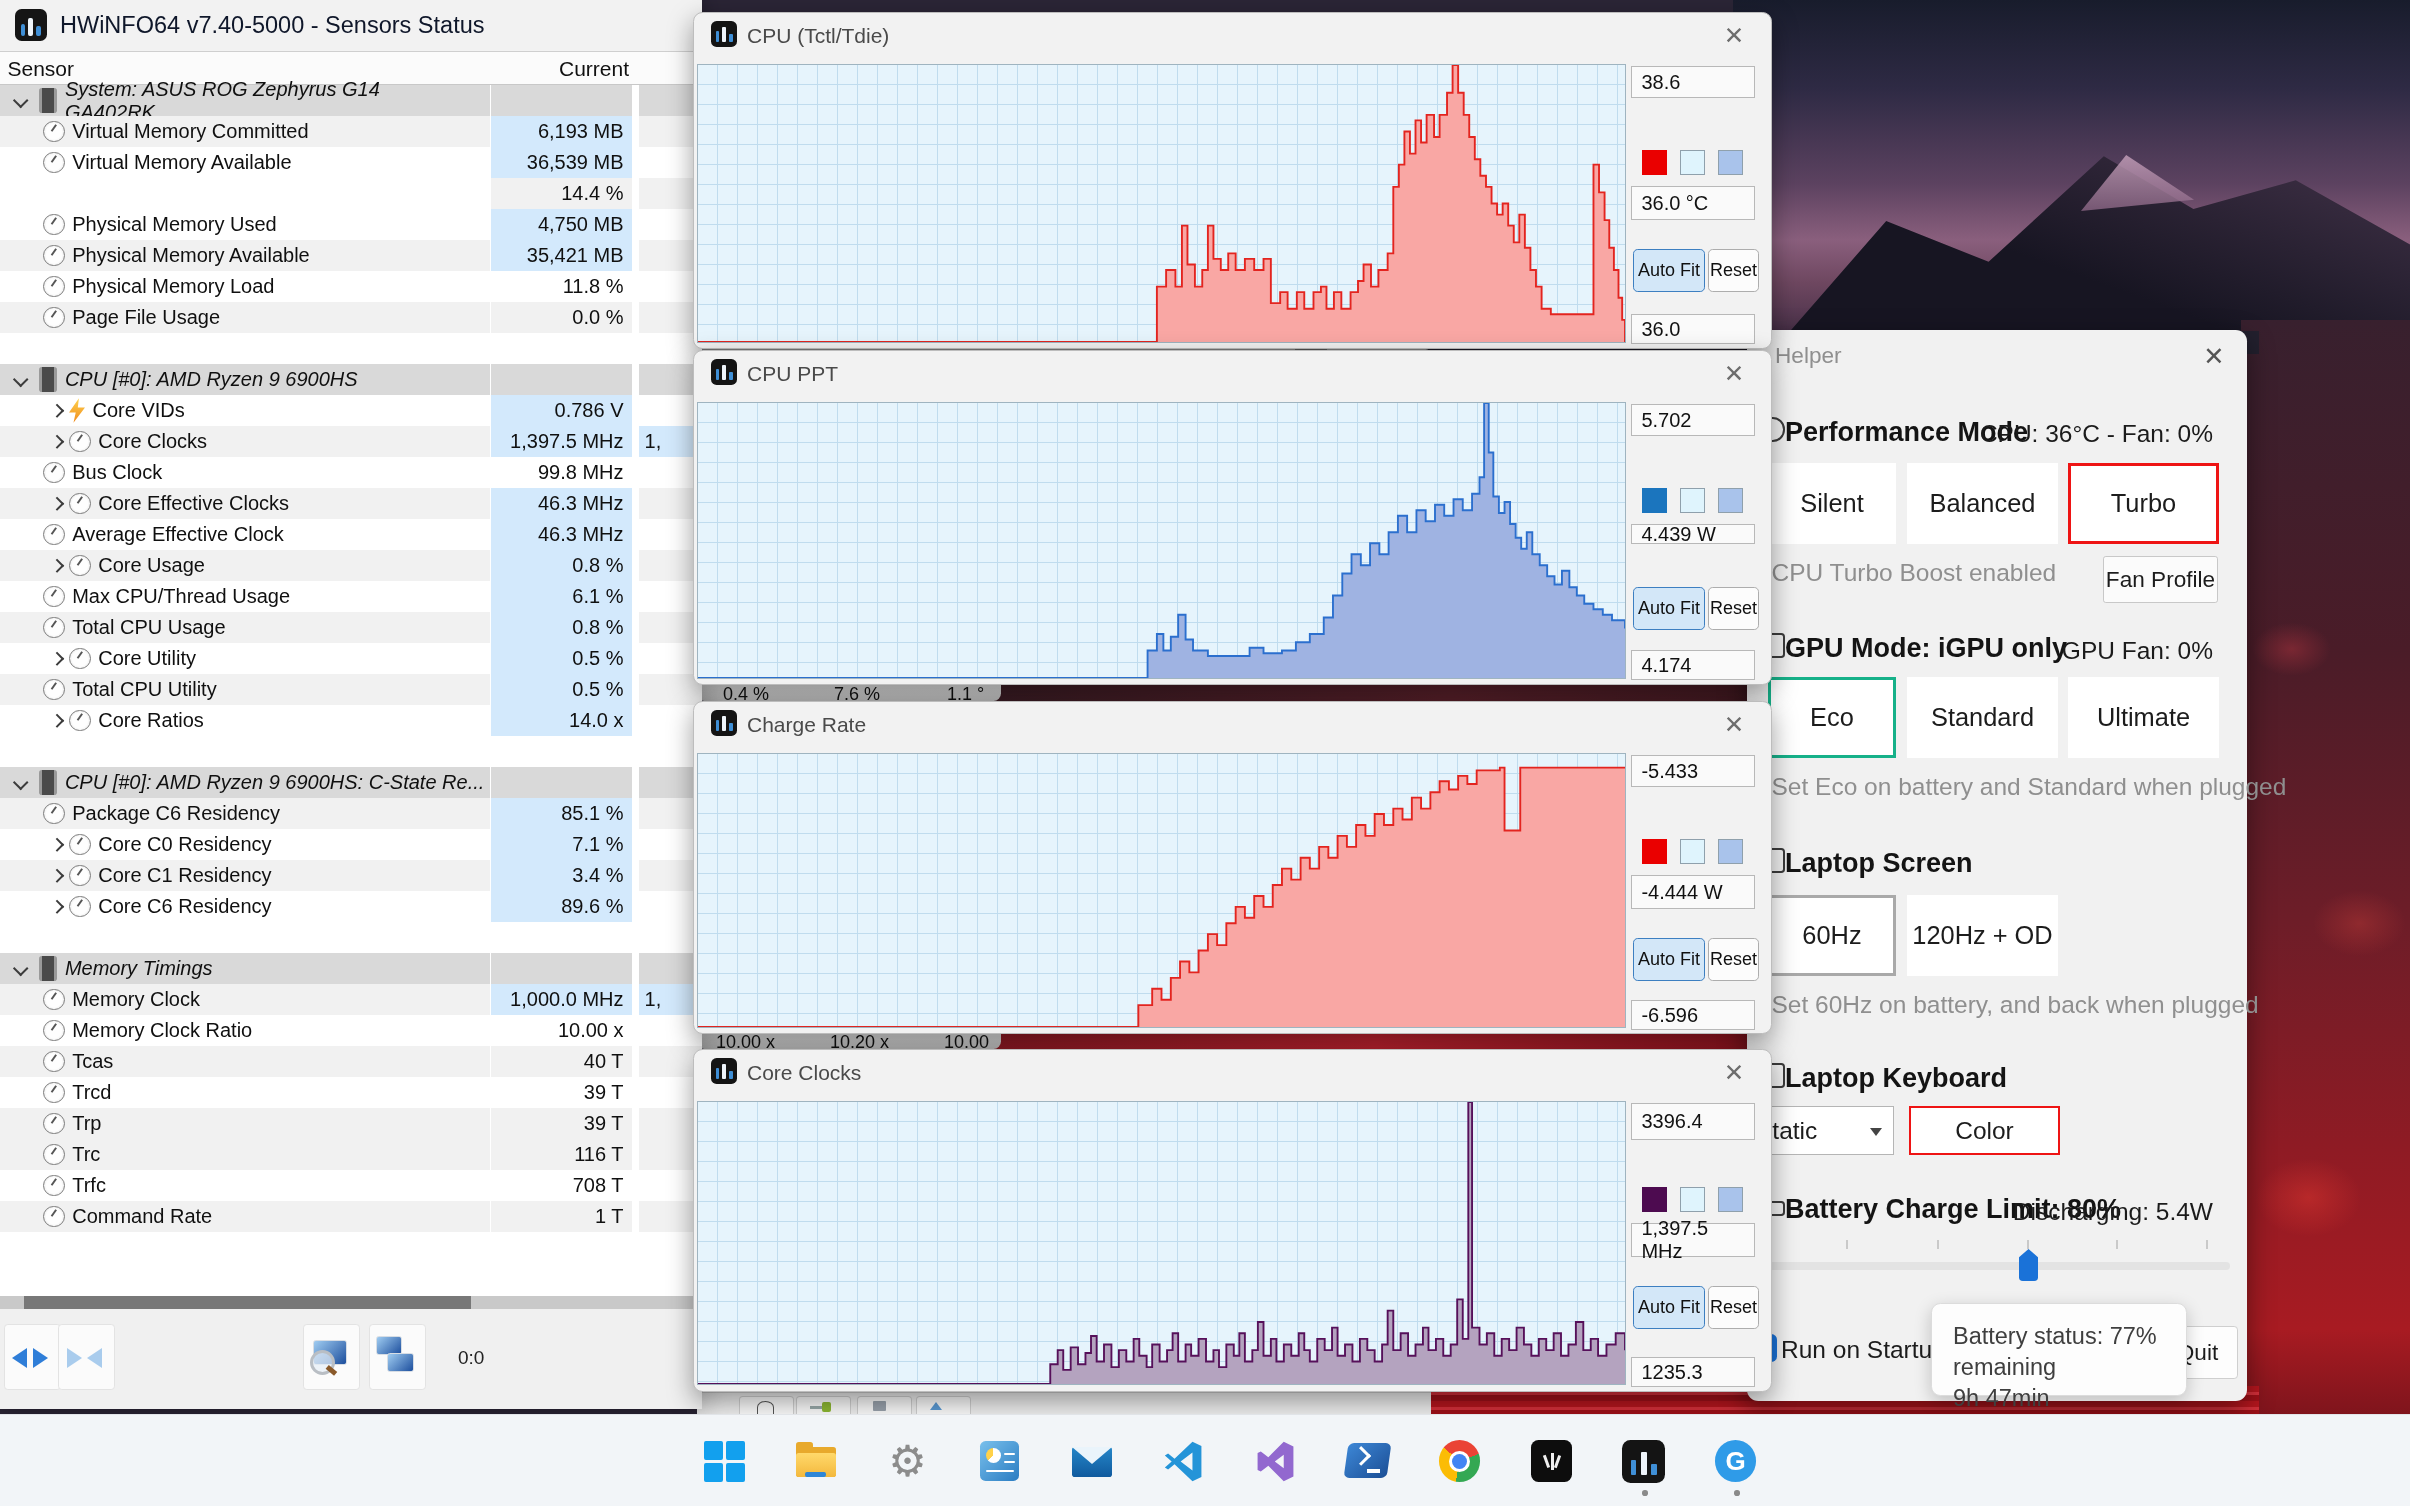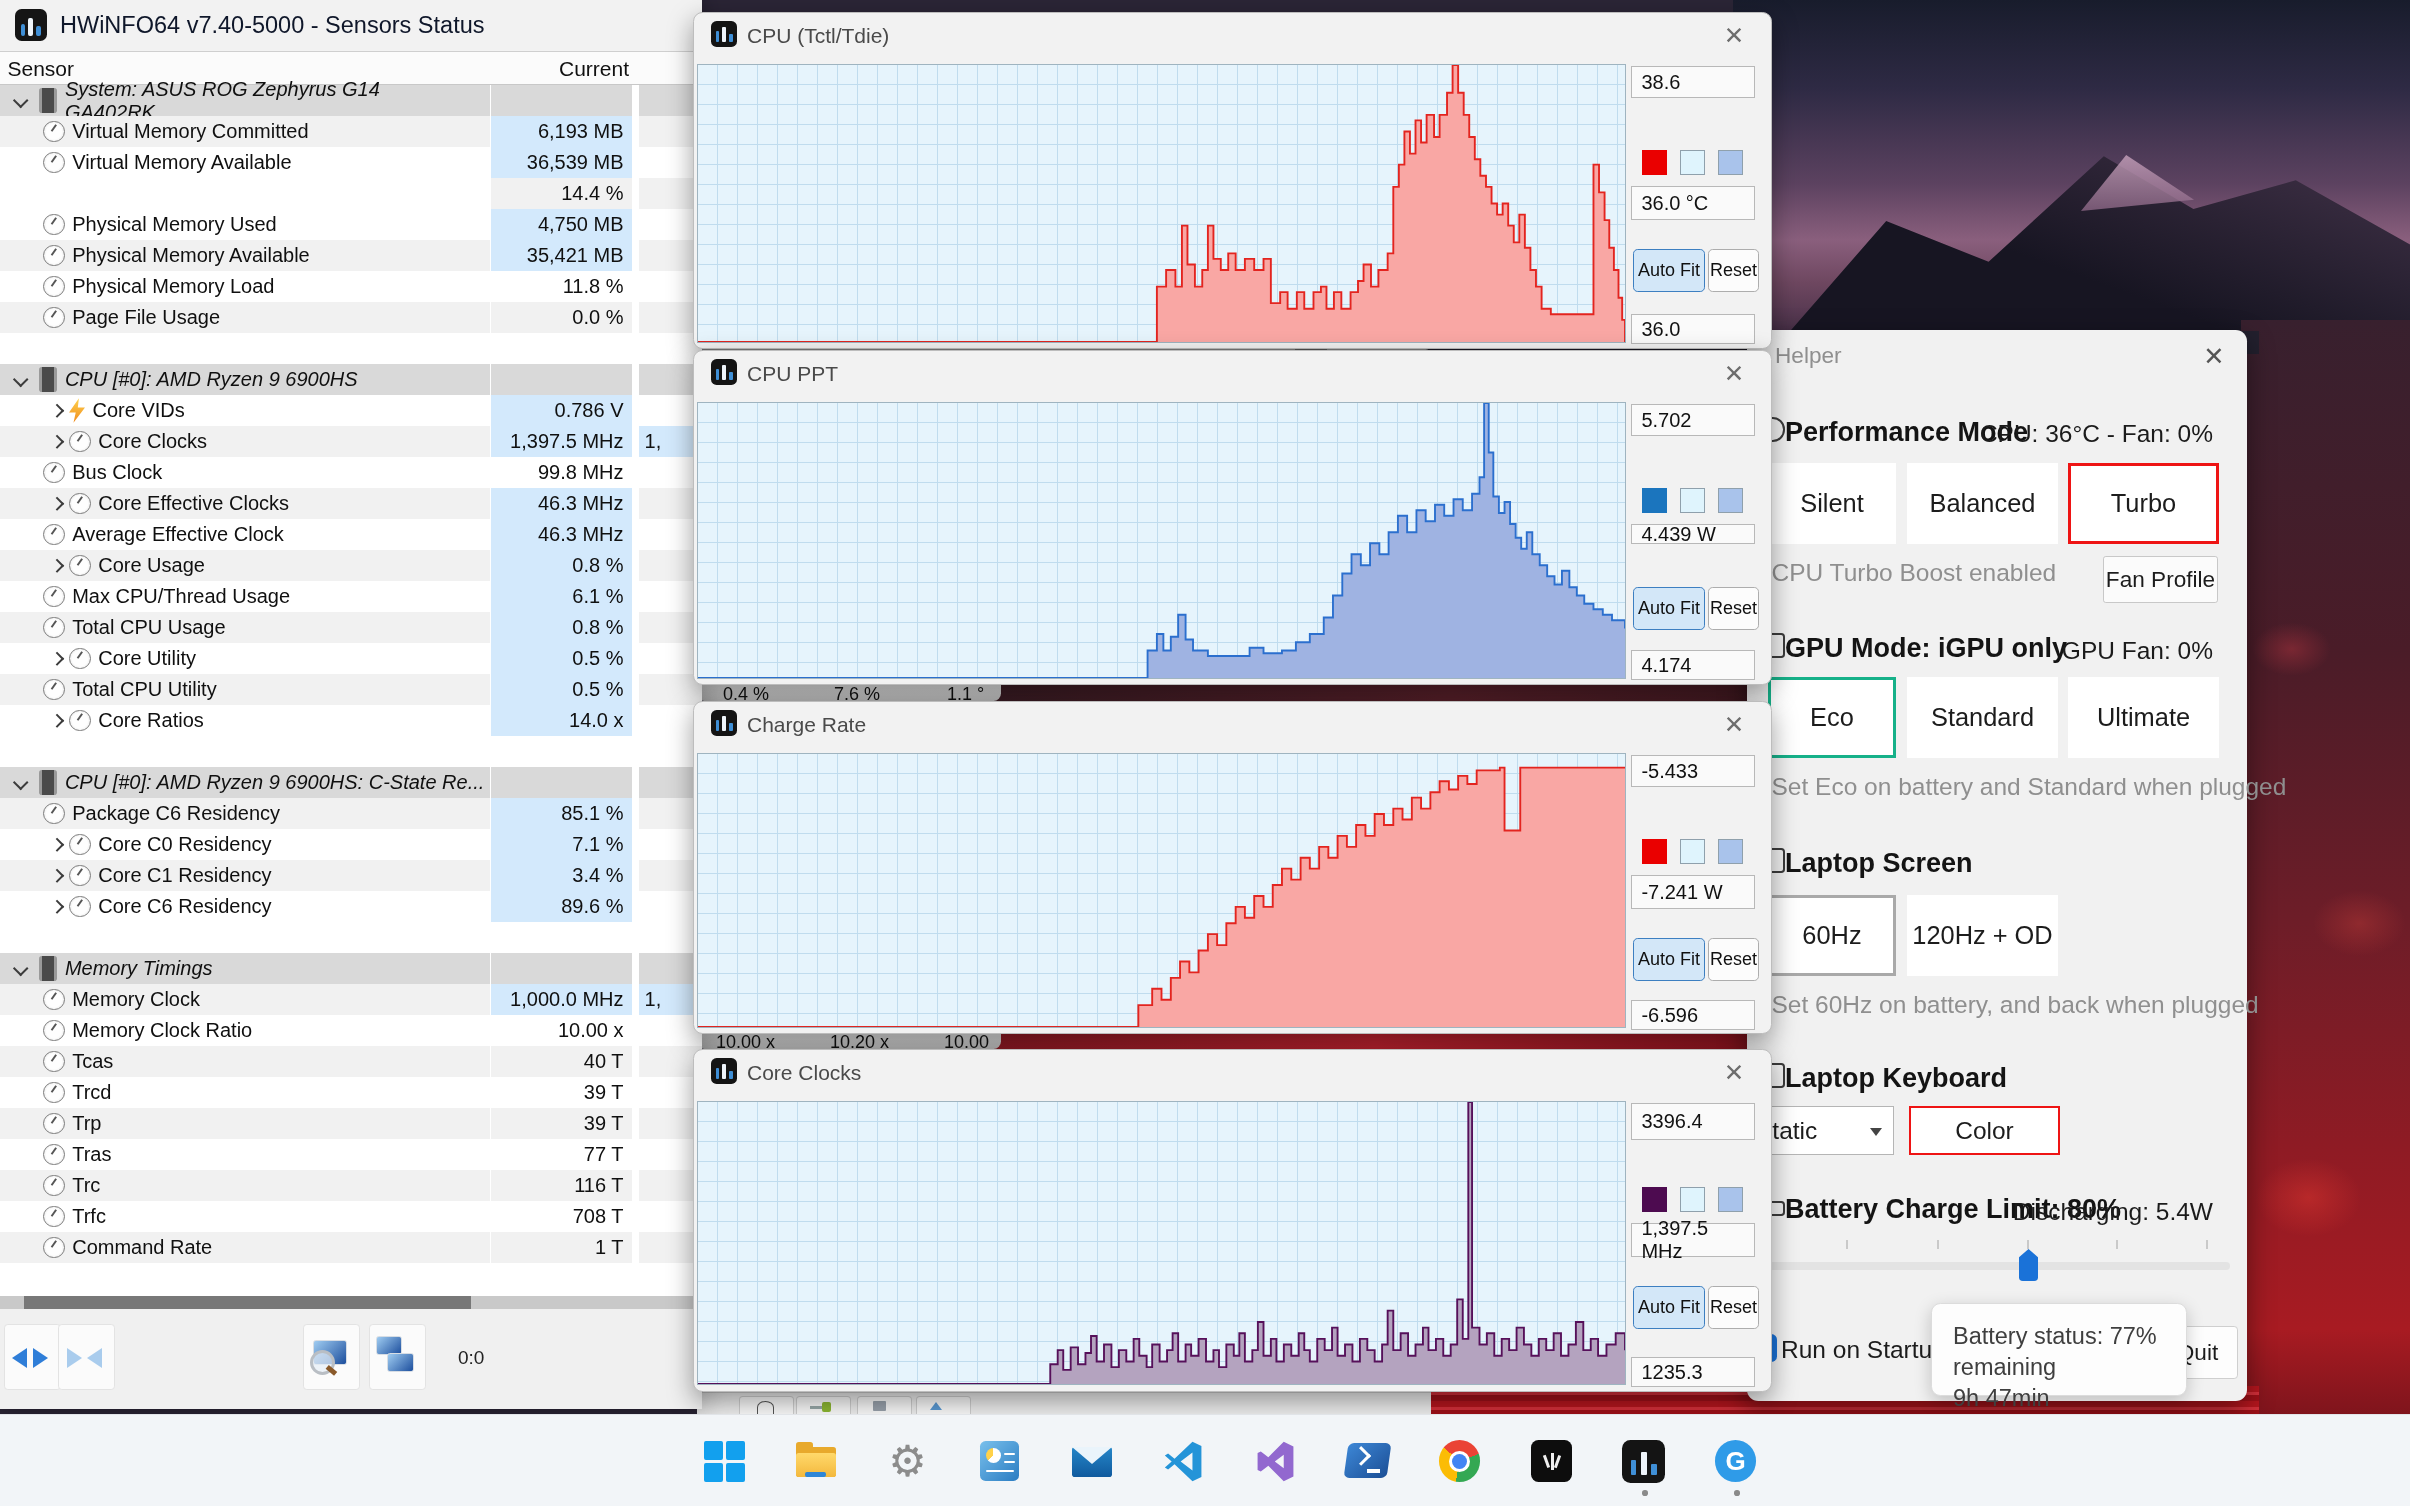--- a/index.html
+++ b/index.html
@@ -552,30 +552,20 @@
         <div class="srow stripe">
           <div class="name">
             <span style="width:43px;flex:none"></span>
             <span class="ic-clock"></span>
             <span class="gap8"></span>
             <span>Trp</span>
           </div>
           <div class="val">39 T</div>
           <div class="ext"></div>
         </div>
-        <div class="srow">
-          <div class="name">
-            <span style="width:43px;flex:none"></span>
-            <span class="ic-clock"></span>
-            <span class="gap8"></span>
-            <span>Tras</span>
-          </div>
-          <div class="val">77 T</div>
-          <div class="ext"></div>
-        </div>
         <div class="srow stripe">
           <div class="name">
             <span style="width:43px;flex:none"></span>
             <span class="ic-clock"></span>
             <span class="gap8"></span>
             <span>Trc</span>
           </div>
           <div class="val">116 T</div>
           <div class="ext"></div>
         </div>
@@ -737,21 +727,21 @@
         <div class="plot" style="height:275px">
           <svg width="927" height="273" preserveAspectRatio="none" viewBox="0 0 985 290">
             <path d="M0 290 L0.0 290.0 L467.9 290.0 L467.9 290.0 L467.9 290.0 L467.9 266.8 L482.6 266.8 L482.6 249.4 L492.5 249.4 L492.5 261.0 L502.4 261.0 L502.4 237.8 L512.2 237.8 L512.2 220.4 L522.1 220.4 L522.1 232.0 L531.9 232.0 L531.9 208.8 L541.8 208.8 L541.8 191.4 L551.6 191.4 L551.6 203.0 L561.4 203.0 L561.4 179.8 L571.3 179.8 L571.3 162.4 L581.1 162.4 L581.1 174.0 L591.0 174.0 L591.0 150.8 L600.9 150.8 L600.9 162.4 L610.7 162.4 L610.7 139.2 L620.5 139.2 L620.5 121.8 L630.4 121.8 L630.4 133.4 L640.3 133.4 L640.3 110.2 L650.1 110.2 L650.1 121.8 L660.0 121.8 L660.0 98.6 L669.8 98.6 L669.8 110.2 L679.6 110.2 L679.6 87.0 L689.5 87.0 L689.5 98.6 L699.3 98.6 L699.3 75.4 L709.2 75.4 L709.2 87.0 L719.0 87.0 L719.0 63.8 L728.9 63.8 L728.9 75.4 L738.8 75.4 L738.8 58.0 L748.6 58.0 L748.6 69.6 L758.5 69.6 L758.5 46.4 L768.3 46.4 L768.3 58.0 L778.2 58.0 L778.2 40.6 L788.0 40.6 L788.0 29.0 L797.9 29.0 L797.9 37.7 L807.7 37.7 L807.7 23.2 L817.5 23.2 L817.5 31.9 L827.4 31.9 L827.4 17.4 L852.0 17.4 L852.0 14.5 L857.0 14.5 L857.0 81.2 L868.8 81.2 L868.8 81.2 L873.7 81.2 L873.7 14.5 L985.0 14.5 L985.0 14.5 L985 14.5 L985 290 Z" fill="#f9a7a4"></path>
             <path d="M0.0 290.0 L467.9 290.0 L467.9 290.0 L467.9 290.0 L467.9 266.8 L482.6 266.8 L482.6 249.4 L492.5 249.4 L492.5 261.0 L502.4 261.0 L502.4 237.8 L512.2 237.8 L512.2 220.4 L522.1 220.4 L522.1 232.0 L531.9 232.0 L531.9 208.8 L541.8 208.8 L541.8 191.4 L551.6 191.4 L551.6 203.0 L561.4 203.0 L561.4 179.8 L571.3 179.8 L571.3 162.4 L581.1 162.4 L581.1 174.0 L591.0 174.0 L591.0 150.8 L600.9 150.8 L600.9 162.4 L610.7 162.4 L610.7 139.2 L620.5 139.2 L620.5 121.8 L630.4 121.8 L630.4 133.4 L640.3 133.4 L640.3 110.2 L650.1 110.2 L650.1 121.8 L660.0 121.8 L660.0 98.6 L669.8 98.6 L669.8 110.2 L679.6 110.2 L679.6 87.0 L689.5 87.0 L689.5 98.6 L699.3 98.6 L699.3 75.4 L709.2 75.4 L709.2 87.0 L719.0 87.0 L719.0 63.8 L728.9 63.8 L728.9 75.4 L738.8 75.4 L738.8 58.0 L748.6 58.0 L748.6 69.6 L758.5 69.6 L758.5 46.4 L768.3 46.4 L768.3 58.0 L778.2 58.0 L778.2 40.6 L788.0 40.6 L788.0 29.0 L797.9 29.0 L797.9 37.7 L807.7 37.7 L807.7 23.2 L817.5 23.2 L817.5 31.9 L827.4 31.9 L827.4 17.4 L852.0 17.4 L852.0 14.5 L857.0 14.5 L857.0 81.2 L868.8 81.2 L868.8 81.2 L873.7 81.2 L873.7 14.5 L985.0 14.5 L985.0 14.5 L985 14.5" fill="none" stroke="#e3241f" stroke-width="2"></path>
           </svg>
         </div>
         <div class="gpanel-box" style="top:53px;height:32px">-5.433</div>
         <span class="swatch" style="left: 948px; top: 137px; border: none; background: rgb(234, 0, 0);"></span>
         <span class="swatch" style="left: 986px; top: 137px; background: rgb(223, 244, 253);"></span>
         <span class="swatch" style="left: 1024px; top: 137px; background: rgb(169, 195, 235);"></span>
-        <div class="gpanel-box" style="top:173px;height:34px">-7.241 W</div>
+        <div class="gpanel-box" style="top:173px;height:34px">-4.444 W</div>
         <div class="gbtn autofit" style="top:236px">Auto Fit</div>
         <div class="gbtn reset" style="top:236px">Reset</div>
         <div class="gpanel-box" style="top:298px;height:30px">-6.596</div>
       </div>
       <div class="gwin" style="top: 1049px; height: 343px;">
         <span class="gw-ic">
           <i></i>
           <i></i>
           <i></i>
         </span>

